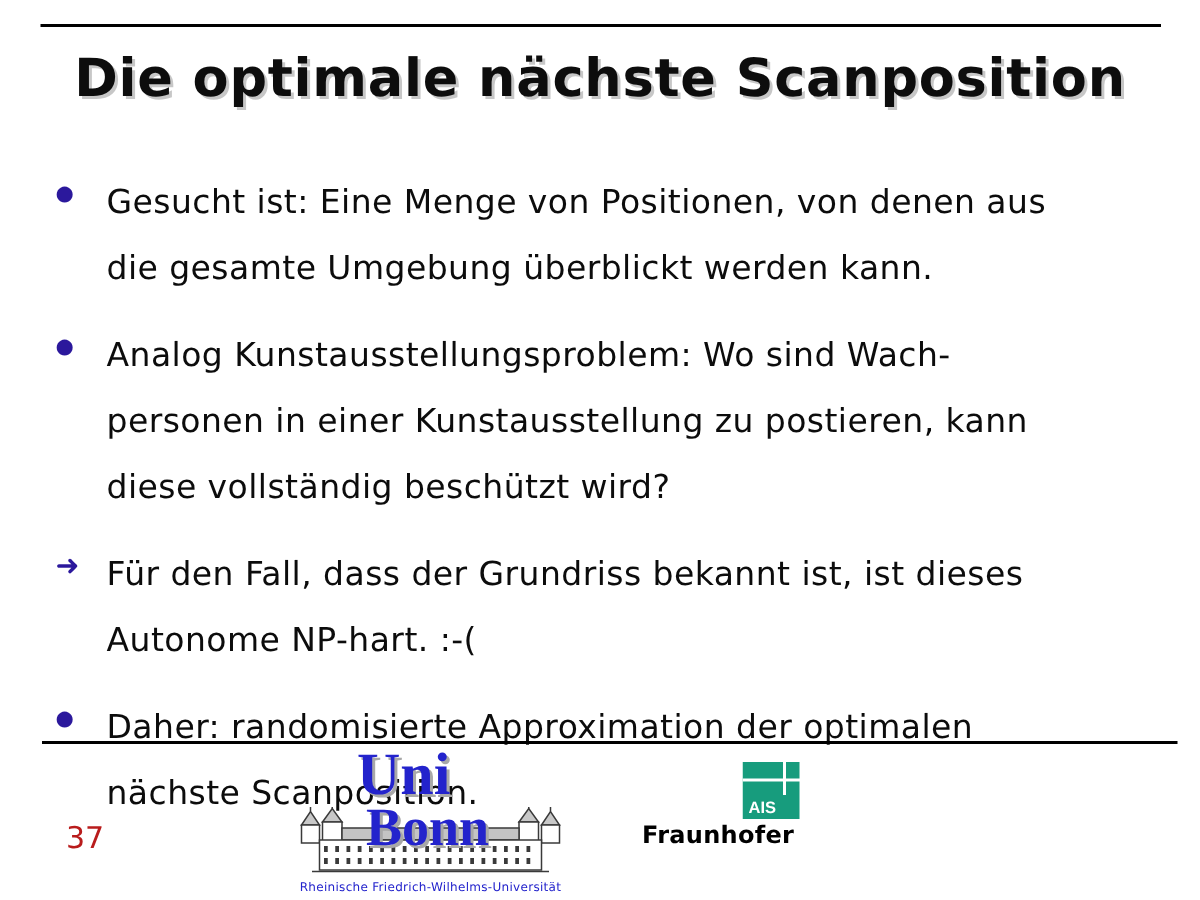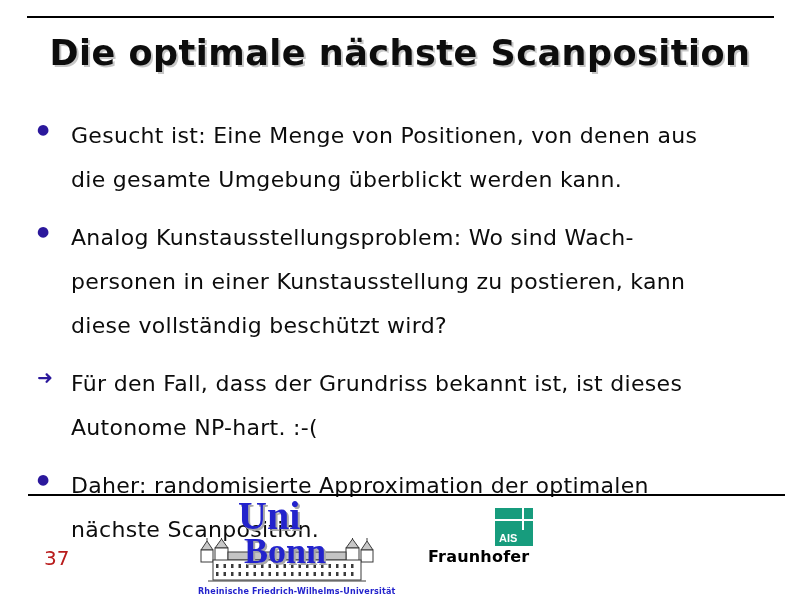--- a/index.html
+++ b/index.html
@@ -80,21 +80,21 @@
     color: #2323CC;
     text-shadow: 2px 2px 0 #a8a8a8;
     line-height: 1;
   }
   .ub-word-1 { left: 40px; top: 0px;  font-size: 40px; }
   .ub-word-2 { left: 46px; top: 37px; font-size: 36px; }
   .ub-caption {
     position: absolute;
     left: 0; top: 91px; width: 178px;
     font-size: 8px;
-    font-weight: 700;
+    font-weight: 400;
     color: #2323CC;
     text-align: center;
     white-space: nowrap;
     letter-spacing: 0.2px;
   }
 
   
   .fraunhofer {
     position: absolute;
     left: 425px; top: 500px;

